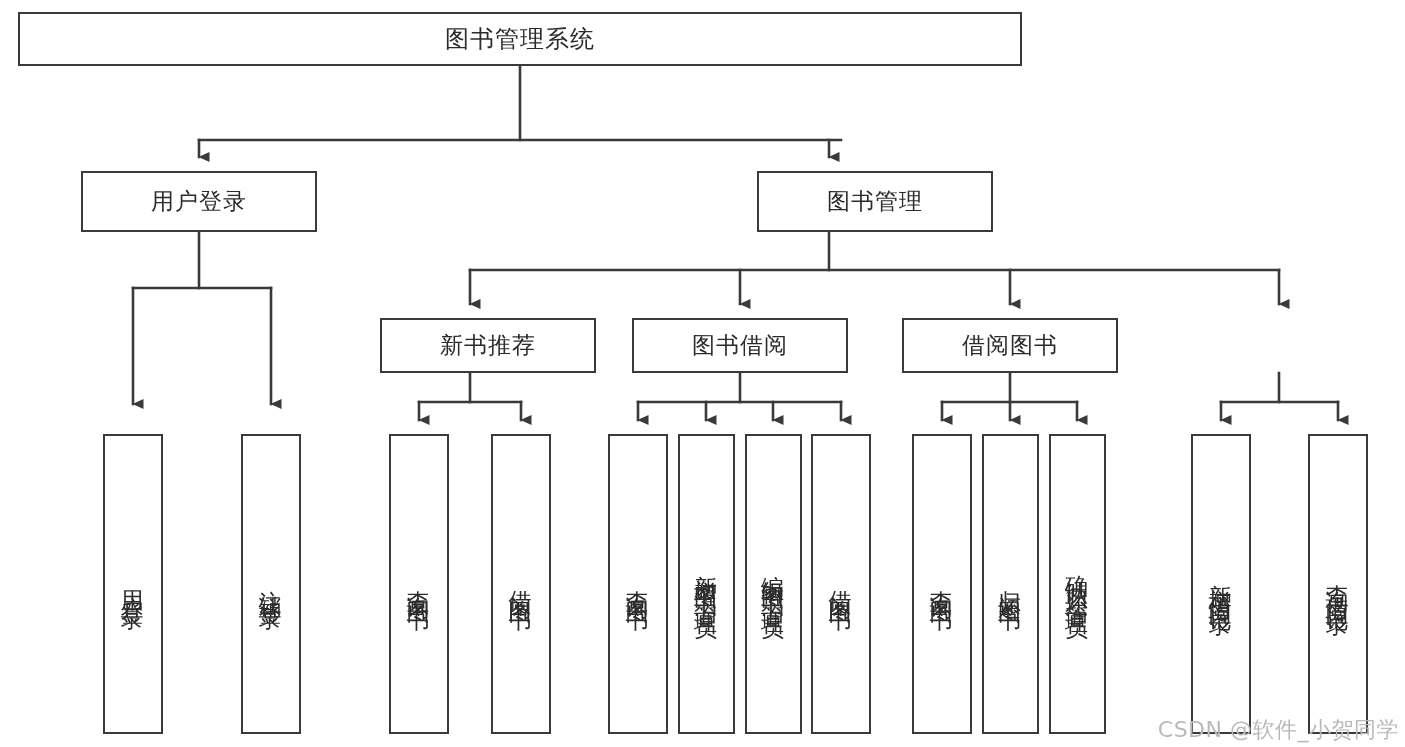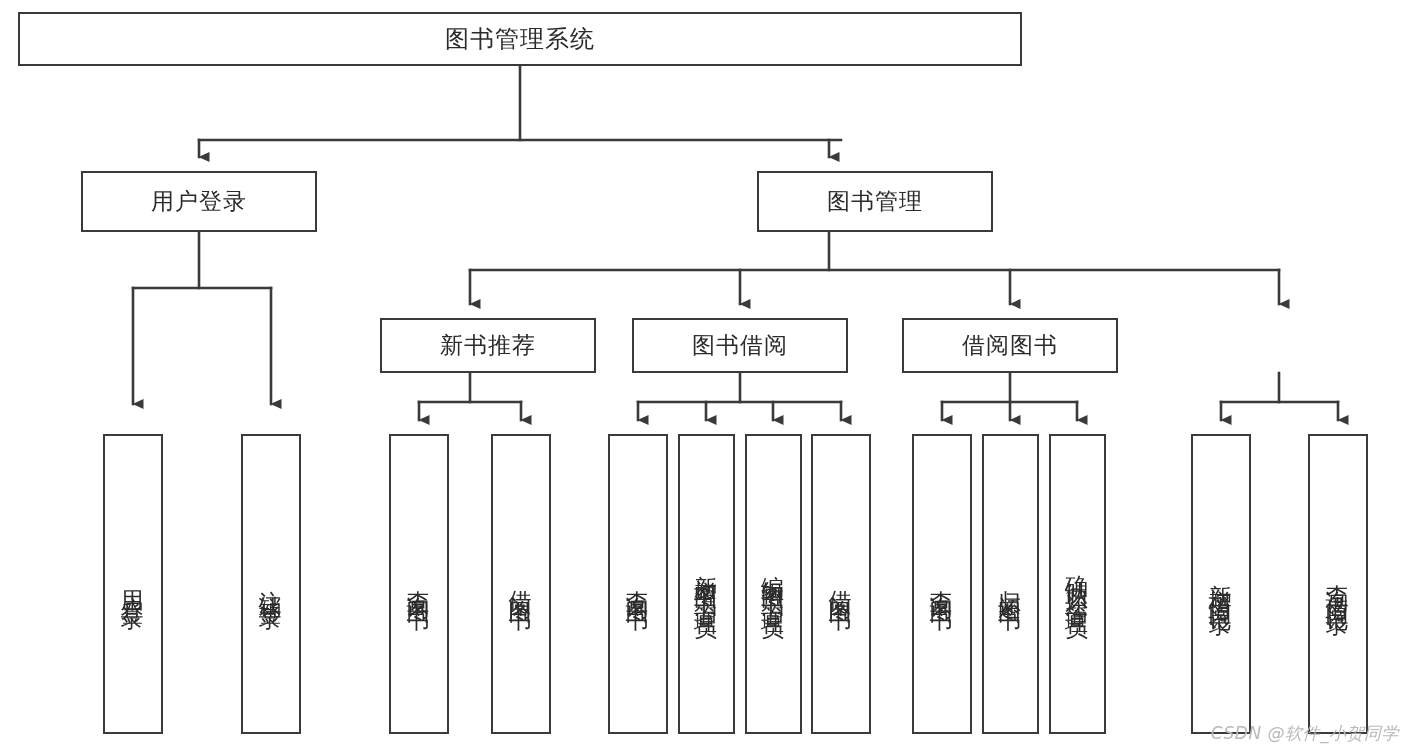--- a/index.html
+++ b/index.html
@@ -56,25 +56,24 @@
     overflow: hidden;
   }
   .node .lbl {
     display: block;
     white-space: nowrap;
   }
   .watermark {
     position: absolute;
     right: 6px;
     bottom: 2px;
-    font-size: 17px;
+    font-size: 22px;
     color: #b9b9b9;
     letter-spacing: 0.5px;
     white-space: nowrap;
-    font-style: italic;
   }
 </style>
 </head>
 <body>
 
 <div id="canvas">
 
   <svg id="wires" viewBox="0 0 1405 747">
     <defs>
       <marker id="arrow" markerWidth="10" markerHeight="12" refX="5" refY="10.5" orient="auto" markerUnits="userSpaceOnUse">

